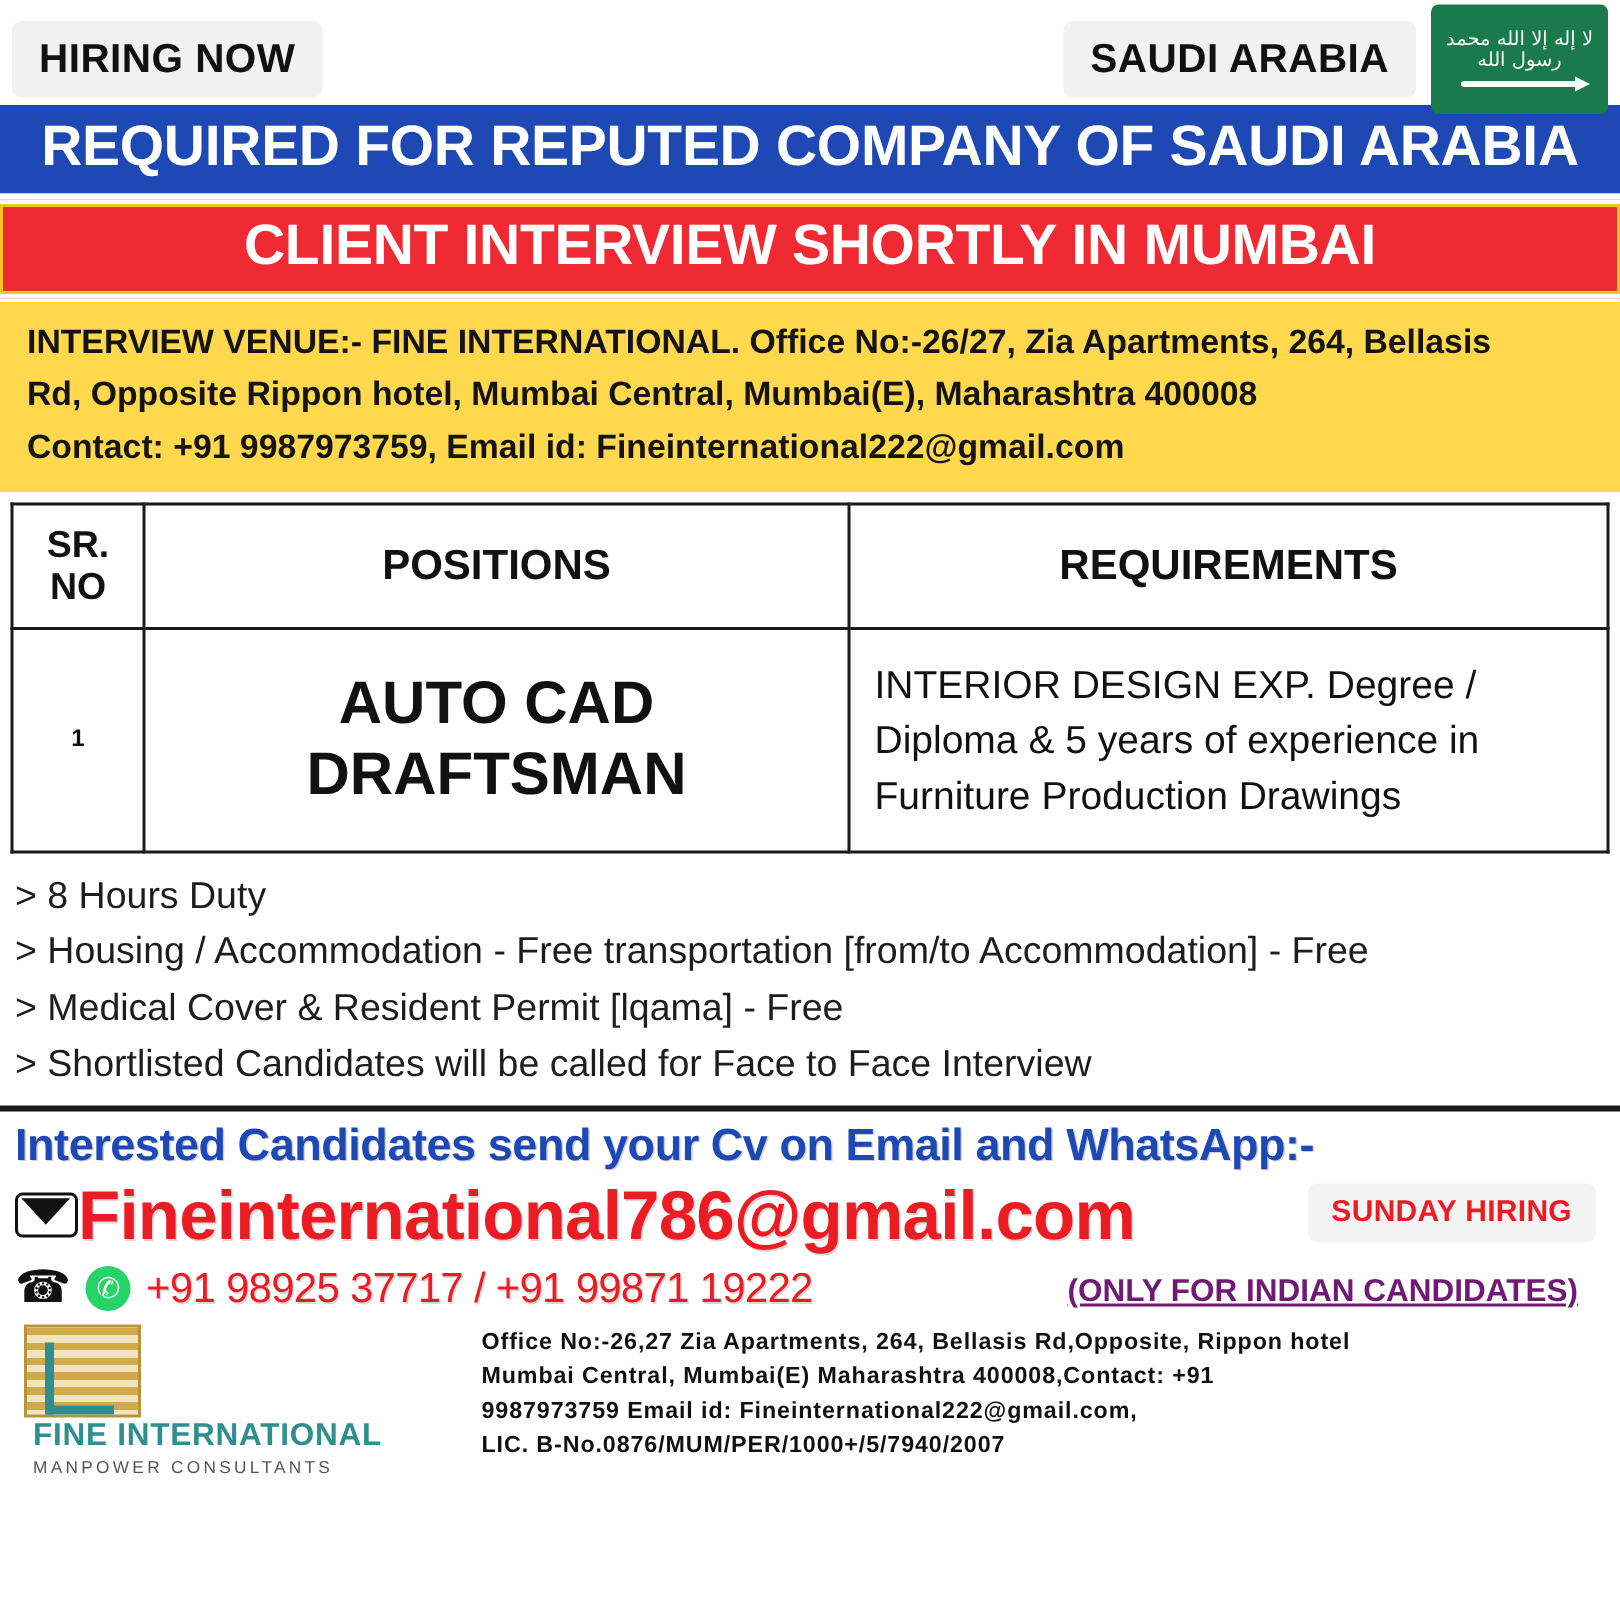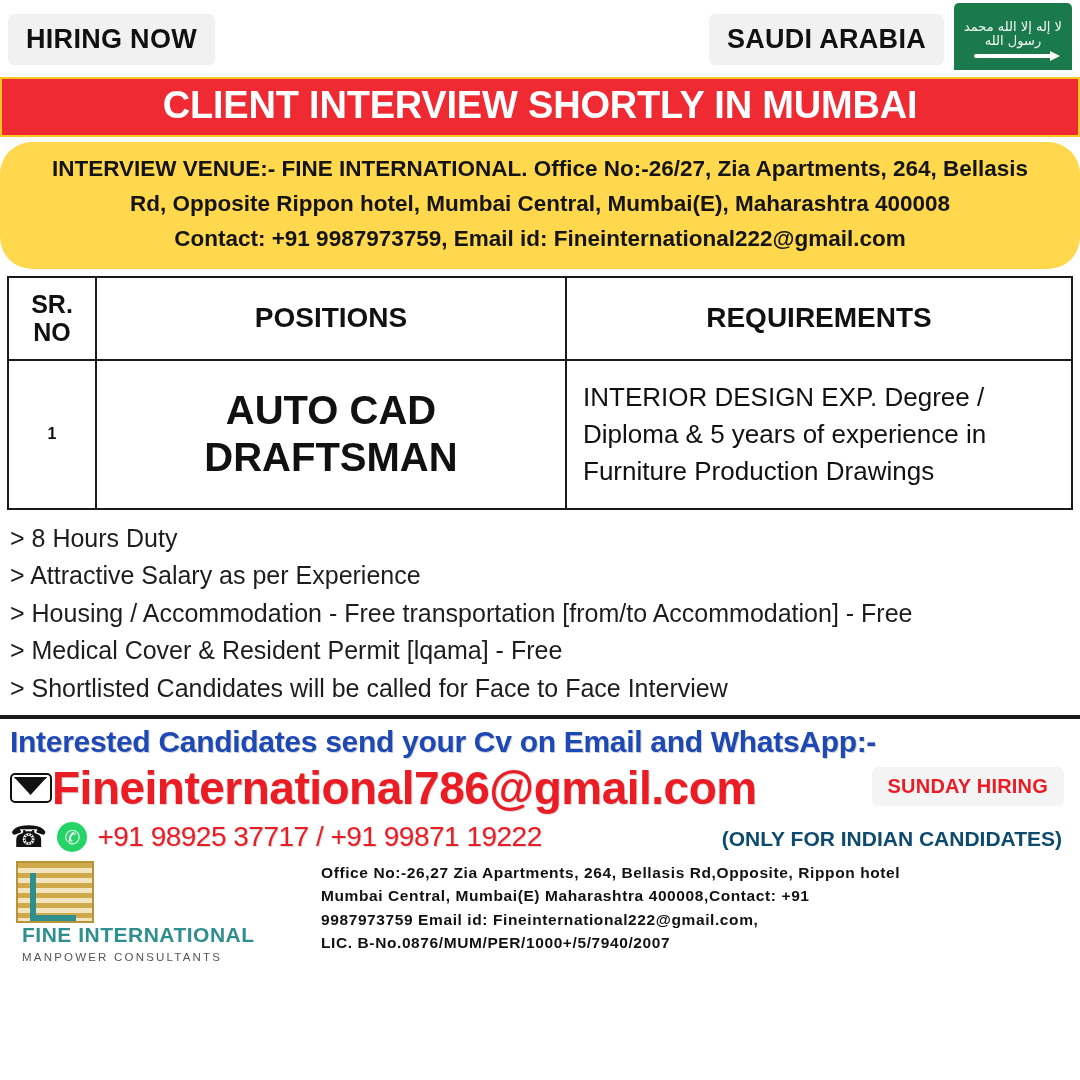--- a/index.html
+++ b/index.html
@@ -55,24 +55,23 @@
     font-size: 38px; font-weight: 800; text-align: center;
     padding: 7px 0 10px; letter-spacing: -0.2px;
     border-top: 3px solid #ffffff;
     border-bottom: 3px solid #ffffff;
     box-shadow: 0 0 0 2px #f6c722 inset;
   }
 
   
   .venue {
     background: #ffd84d; color:#141414;
-    text-align: center; font-weight: bold;
+    text-align: left; font-weight: bold;
     font-size: 22.5px; line-height: 1.55;
     padding: 10px 18px 12px;
-    border-radius: 32px;
   }
 
   
   .tbl { margin: 7px 7px 0 7px; border: 2px solid #1a1a1a; border-collapse: collapse; width: calc(100% - 14px); }
   .tbl td, .tbl th { border: 2px solid #1a1a1a; }
   .th-sr, .th-pos, .th-req {
     text-align:center; font-weight: bold; color:#111;
     padding: 12px 6px;
   }
   .th-sr { width: 88px; font-size: 25px; line-height: 1.15; }
@@ -126,22 +125,22 @@
   .icon-phone { font-size: 30px; color:#111; line-height:1; }
   .icon-wa {
     width: 30px; height: 30px; border-radius: 50%; background:#25d366;
     display:flex; align-items:center; justify-content:center; color:#fff; font-size: 19px; flex:none;
   }
   .phone-big {
     color: #ec1c24; font-weight: 400; font-size: 28px; letter-spacing: -0.5px;
     text-shadow: 1px 1px 0 rgba(0,0,0,.15);
   }
   .onlyindian {
-    position:absolute; right: 8px; bottom: 2px;
-    font-weight: 800; font-size: 21px; color:#0c4a6e;
+    position:absolute; right: 18px; bottom: 2px;
+    font-weight: 800; font-size: 21px; color:#701a75;text-decoration:underline;
   }
 
   
   .footer { display:flex; align-items:flex-start; gap: 16px; padding: 8px 10px 6px 16px; }
   .logo { width: 270px; flex: none; }
   .logo-mark {
     width: 78px; height: 62px; background:
       repeating-linear-gradient(to bottom, #cfa94a 0 5px, #f2e4bf 5px 10px);
     border: 2px solid #b99338; position: relative; display:inline-block; vertical-align: middle;
   }
@@ -163,20 +162,21 @@
     <div class="pill">HIRING NOW</div>
     <div class="topright">
       <div class="pill">SAUDI ARABIA</div>
       <div class="flag">
         <div class="script">لا إله إلا الله محمد رسول الله</div>
         <div class="sword"></div>
       </div>
     </div>
   </div>
 
+  <div class="band-blue">REQUIRED FOR REPUTED COMPANY OF  SAUDI ARABIA</div>
   <div class="band-red-wrap">
     <div class="band-red">CLIENT INTERVIEW SHORTLY IN MUMBAI</div>
   </div>
 
   <div class="venue">
     <div>INTERVIEW VENUE:- FINE INTERNATIONAL. Office No:-26/27, Zia Apartments, 264, Bellasis</div>
     <div>Rd, Opposite Rippon hotel, Mumbai Central, Mumbai(E), Maharashtra 400008</div>
     <div>Contact: +91 9987973759, Email id: Fineinternational222@gmail.com</div>
   </div>
 
@@ -190,21 +190,20 @@
     <tr>
       <td class="td-sr">1</td>
       <td class="td-pos">AUTO CAD DRAFTSMAN</td>
       <td class="td-req">INTERIOR DESIGN EXP. Degree / Diploma &amp; 5 years of experience in Furniture Production Drawings</td>
     </tr>
   </tbody>
     </table>
 
   <ul class="bullets">
     <li>&gt; 8 Hours Duty</li>
-    <li>&gt; Attractive Salary as per Experience</li>
     <li>&gt; Housing / Accommodation - Free transportation [from/to Accommodation] - Free</li>
     <li>&gt; Medical Cover &amp; Resident Permit [lqama] - Free</li>
     <li>&gt; Shortlisted Candidates will be called for Face to Face Interview</li>
   </ul>
 
   <div class="contact">
     <div class="cta">Interested Candidates send your Cv on Email and WhatsApp:-</div>
 
     <div class="emailrow">
       <span class="icon-mail"></span>

